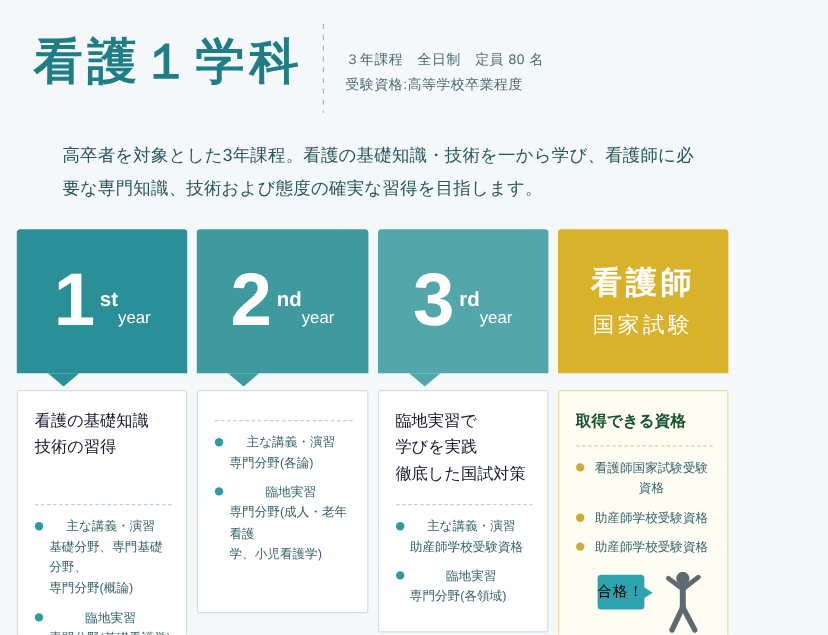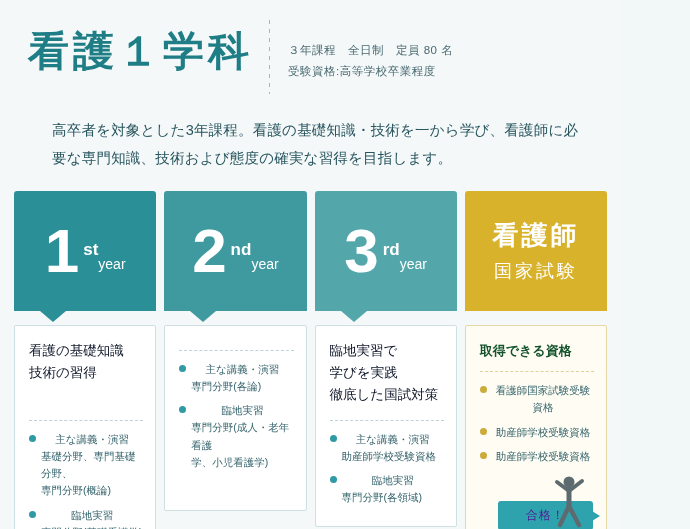--- a/index.html
+++ b/index.html
@@ -141,23 +141,23 @@
   .bullets .txt { flex: 1; }
   .bullets .detail { padding-left: 12px; }
 
   
   .stamp-wrap {
     position: relative;
     margin-top: 14px;
     height: 58px;
   }
   .stamp {
-    position: absolute; left: 18px; top: 22px;
-    background: #2fa3ad; color: #4c1d95;
-    font-size: 12px; padding: 6px 28px; border-radius: 3px;
+    position: absolute; left: 18px; top: 0;
+    background: #2fa3ad; color: #000000;
+    font-size: 12px; padding: 6px 0; border-radius: 3px;
     letter-spacing: 1px;
   }
   .stamp::after {
     content: "";
     position: absolute;
     right: -7px; top: 10px;
     width: 0; height: 0;
     border-top: 5px solid transparent;
     border-bottom: 5px solid transparent;
     border-left: 8px solid #2fa3ad;

